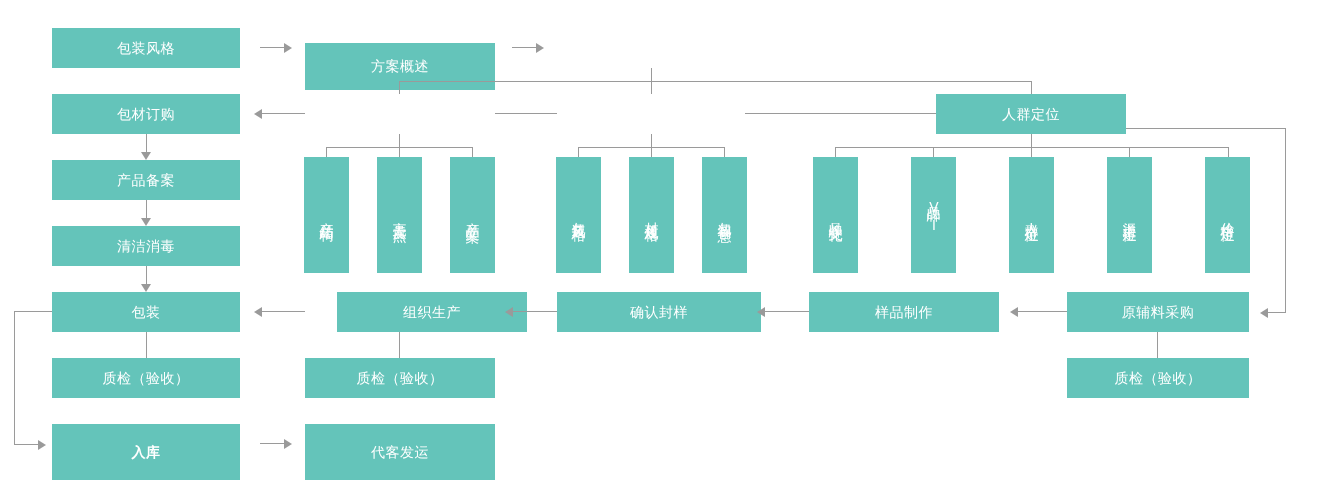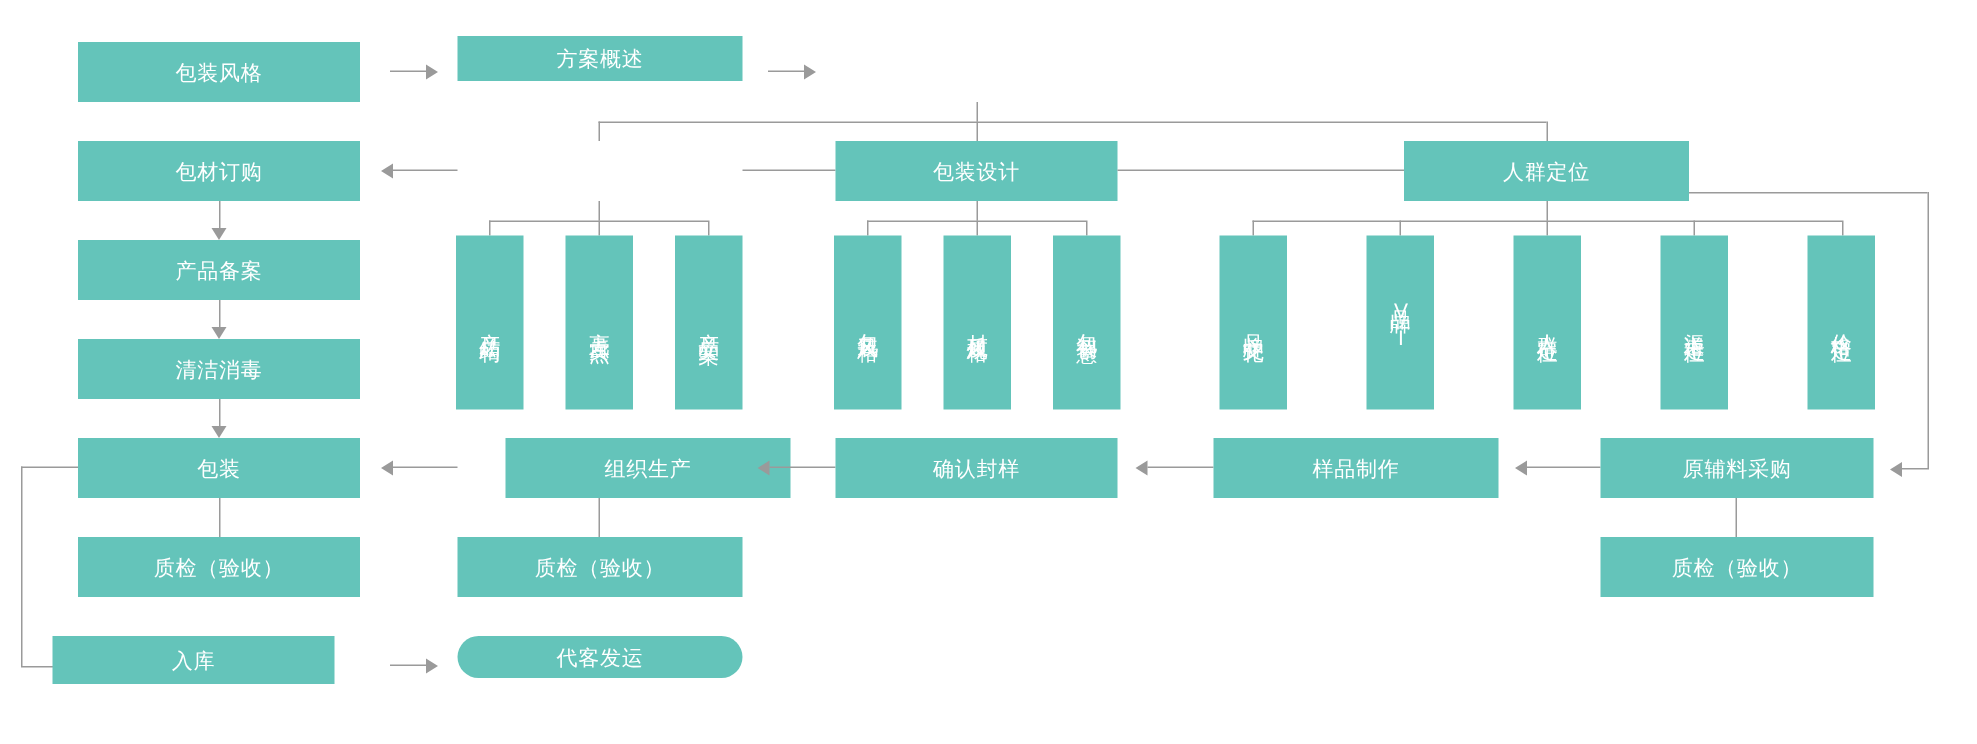--- a/index.html
+++ b/index.html
@@ -70,41 +70,40 @@
 </head>
 <body>
 
 <div id="canvas">
 
   <div class="node" style="left:52px; top:28px; width:188px; height:40px;">包装风格</div>
 
   <div class="ln h" style="left:260px; top:47px; width:26px;"></div>
   <div class="arrow right" style="left:284px; top:43px;"></div>
 
-  <div class="node" style="left:305px; top:24px; width:190px; height:30px;text-align:right;">方案概述</div>
+  <div class="node" style="left:305px; top:43px; width:190px; height:47px;text-align:right;">方案概述</div>
 
   <div class="ln h" style="left:512px; top:47px; width:26px;"></div>
   <div class="arrow right" style="left:536px; top:43px;"></div>
 
 
   <div class="ln v" style="left:651px; top:68px; height:13px;"></div>
   <div class="ln h" style="left:399px; top:81px; width:632px;"></div>
   <div class="ln v" style="left:399px; top:81px; height:13px;"></div>
   <div class="ln v" style="left:651px; top:81px; height:13px;"></div>
   <div class="ln v" style="left:1031px; top:81px; height:13px;"></div>
 
   <div class="node" style="left:52px; top:94px; width:188px; height:40px;">包材订购</div>
 
   <div class="ln h" style="left:262px; top:113px; width:43px;"></div>
   <div class="arrow left" style="left:254px; top:109px;"></div>
 
 
   <div class="ln h" style="left:495px; top:113px; width:62px;"></div>
 
-  <div class="node" style="left:557px; top:94px; width:188px; height:40px;">包装设计</div>
 
   <div class="ln h" style="left:745px; top:113px; width:191px;"></div>
 
   <div class="node" style="left:936px; top:94px; width:190px; height:40px;">人群定位</div>
 
   <div class="ln h" style="left:1126px; top:128px; width:159px;"></div>
   <div class="ln v" style="left:1285px; top:128px; height:184px;"></div>
   <div class="ln h" style="left:1268px; top:312px; width:18px;"></div>
   <div class="arrow left" style="left:1260px; top:308px;"></div>
 
@@ -158,21 +157,21 @@
   <div class="node" style="left:52px; top:292px; width:188px; height:40px;">包装</div>
 
   <div class="ln h" style="left:262px; top:311px; width:43px;"></div>
   <div class="arrow left" style="left:254px; top:307px;"></div>
 
   <div class="node" style="left:305px; top:292px; width:190px; height:40px;margin-left:32px;">组织生产</div>
 
   <div class="ln h" style="left:513px; top:311px; width:44px;"></div>
   <div class="arrow left" style="left:505px; top:307px;"></div>
 
-  <div class="node" style="left:557px; top:292px; width:188px; height:40px;text-align:right;">确认封样</div>
+  <div class="node" style="left:557px; top:292px; width:204px; height:40px;text-align:right;">确认封样</div>
 
   <div class="ln h" style="left:765px; top:311px; width:44px;"></div>
   <div class="arrow left" style="left:757px; top:307px;"></div>
 
   <div class="node" style="left:809px; top:292px; width:190px; height:40px;">样品制作</div>
 
   <div class="ln h" style="left:1018px; top:311px; width:49px;"></div>
   <div class="arrow left" style="left:1010px; top:307px;"></div>
 
   <div class="node" style="left:1067px; top:292px; width:182px; height:40px;">原辅料采购</div>
@@ -184,20 +183,20 @@
   <div class="node" style="left:305px; top:358px; width:190px; height:40px;">质检（验收）</div>
 
   <div class="ln v" style="left:1157px; top:332px; height:26px;"></div>
   <div class="node" style="left:1067px; top:358px; width:182px; height:40px;">质检（验收）</div>
 
   <div class="ln h" style="left:14px; top:311px; width:38px;"></div>
   <div class="ln v" style="left:14px; top:311px; height:133px;"></div>
   <div class="ln h" style="left:14px; top:444px; width:26px;"></div>
   <div class="arrow right" style="left:38px; top:440px;"></div>
 
-  <div class="node" style="left:35px; top:424px; width:188px; height:32px;">入库</div>
+  <div class="node" style="left:52px; top:424px; width:188px; height:56px;font-weight:bold;">入库</div>
 
   <div class="ln h" style="left:260px; top:443px; width:26px;"></div>
   <div class="arrow right" style="left:284px; top:439px;"></div>
 
-  <div class="node" style="left:305px; top:424px; width:190px; height:28px;border-radius:18px;">代客发运</div>
+  <div class="node" style="left:305px; top:424px; width:190px; height:56px;">代客发运</div>
 
 </div>
 
 </body></html>

